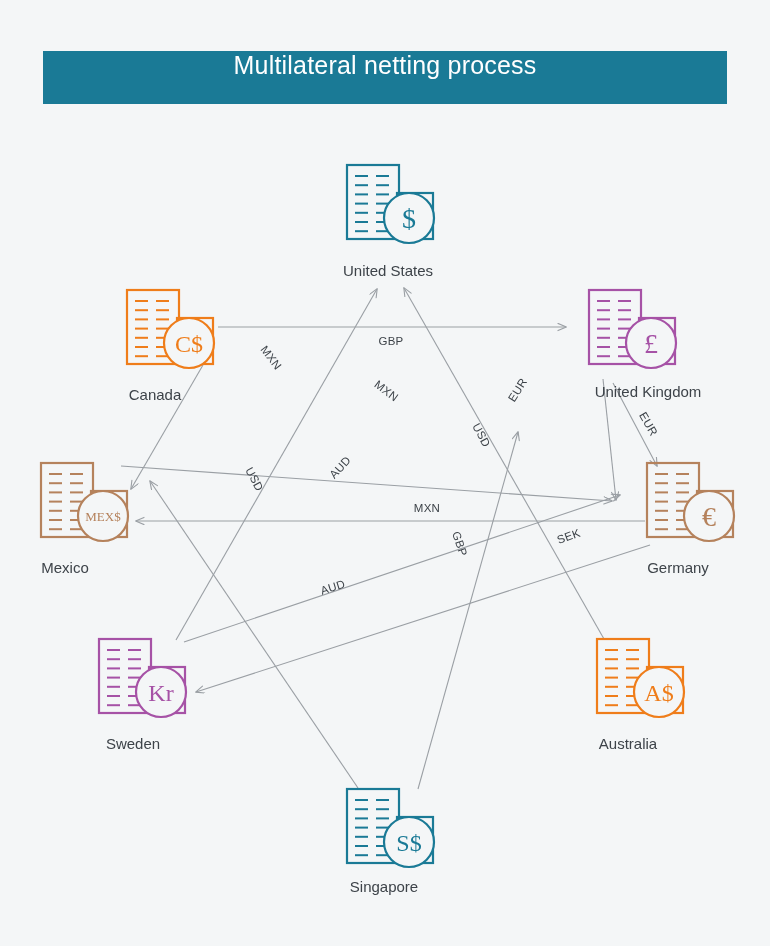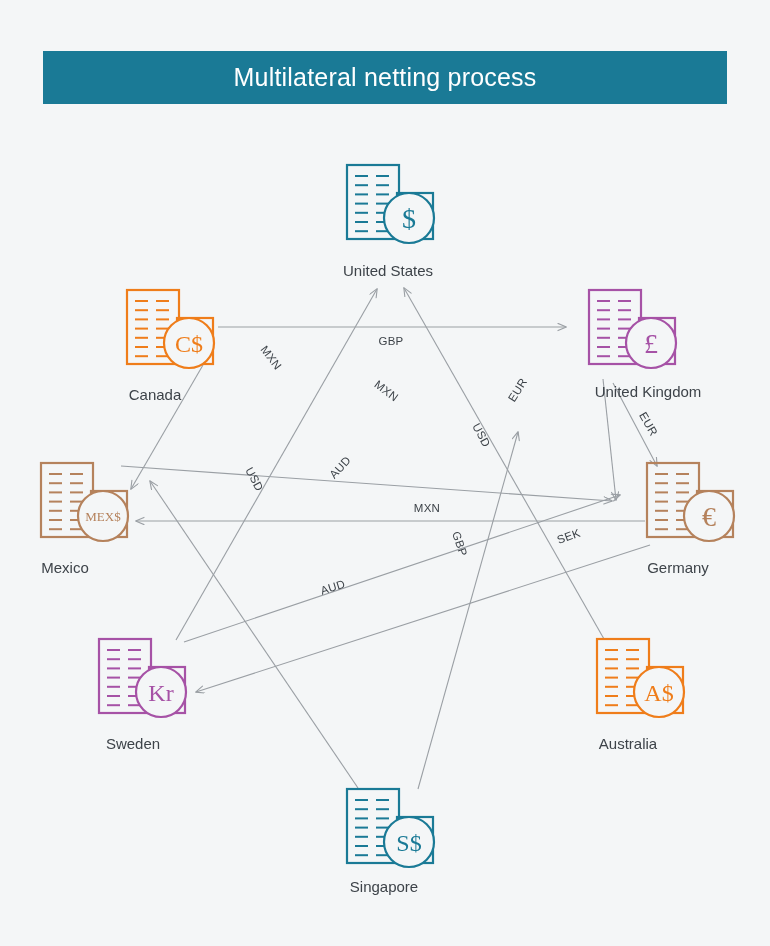--- a/index.html
+++ b/index.html
@@ -15,21 +15,20 @@
     overflow: hidden;
   }
   #title-bar {
     position: absolute;
     left: 43px;
     top: 51px;
     width: 684px;
     height: 53px;
     background: #1a7a96;
     display: flex;
-    align-items: center;
     justify-content: center;
   }
   #title-text {
     color: #ffffff;
     font-size: 25px;
     font-weight: 400;
     letter-spacing: .2px;
     font-family: "Liberation Sans", sans-serif;
   }
   #canvas {

